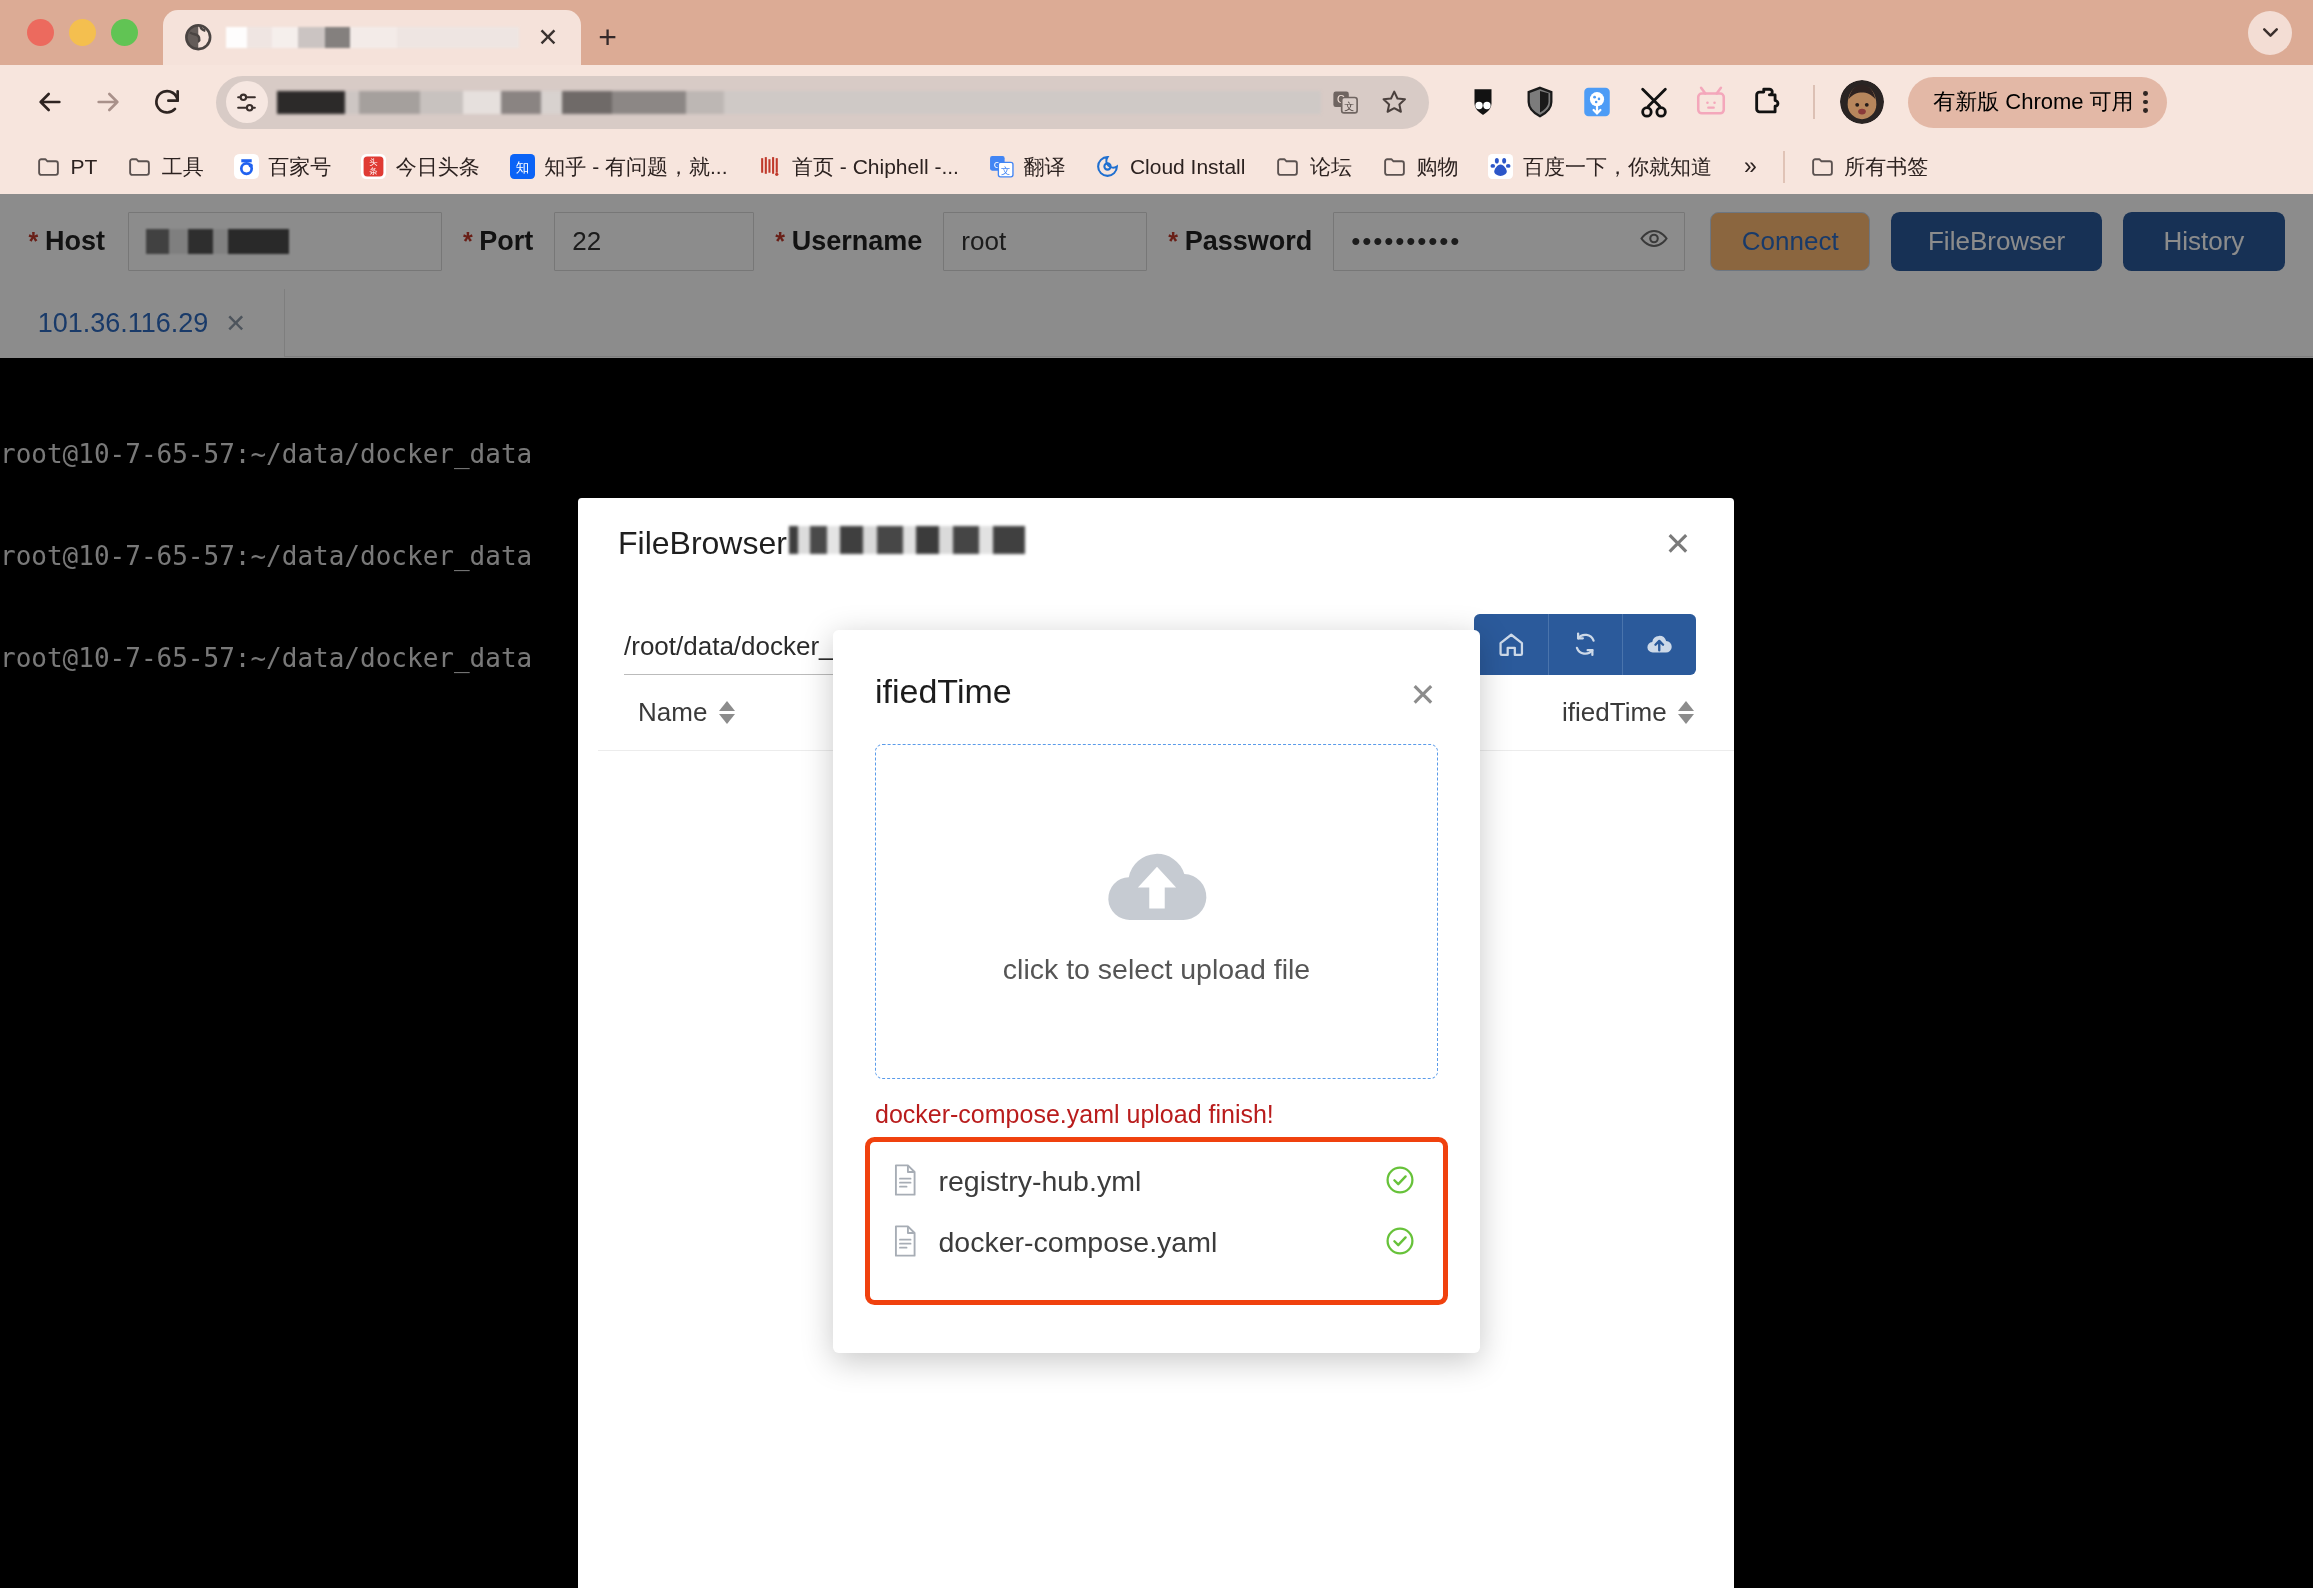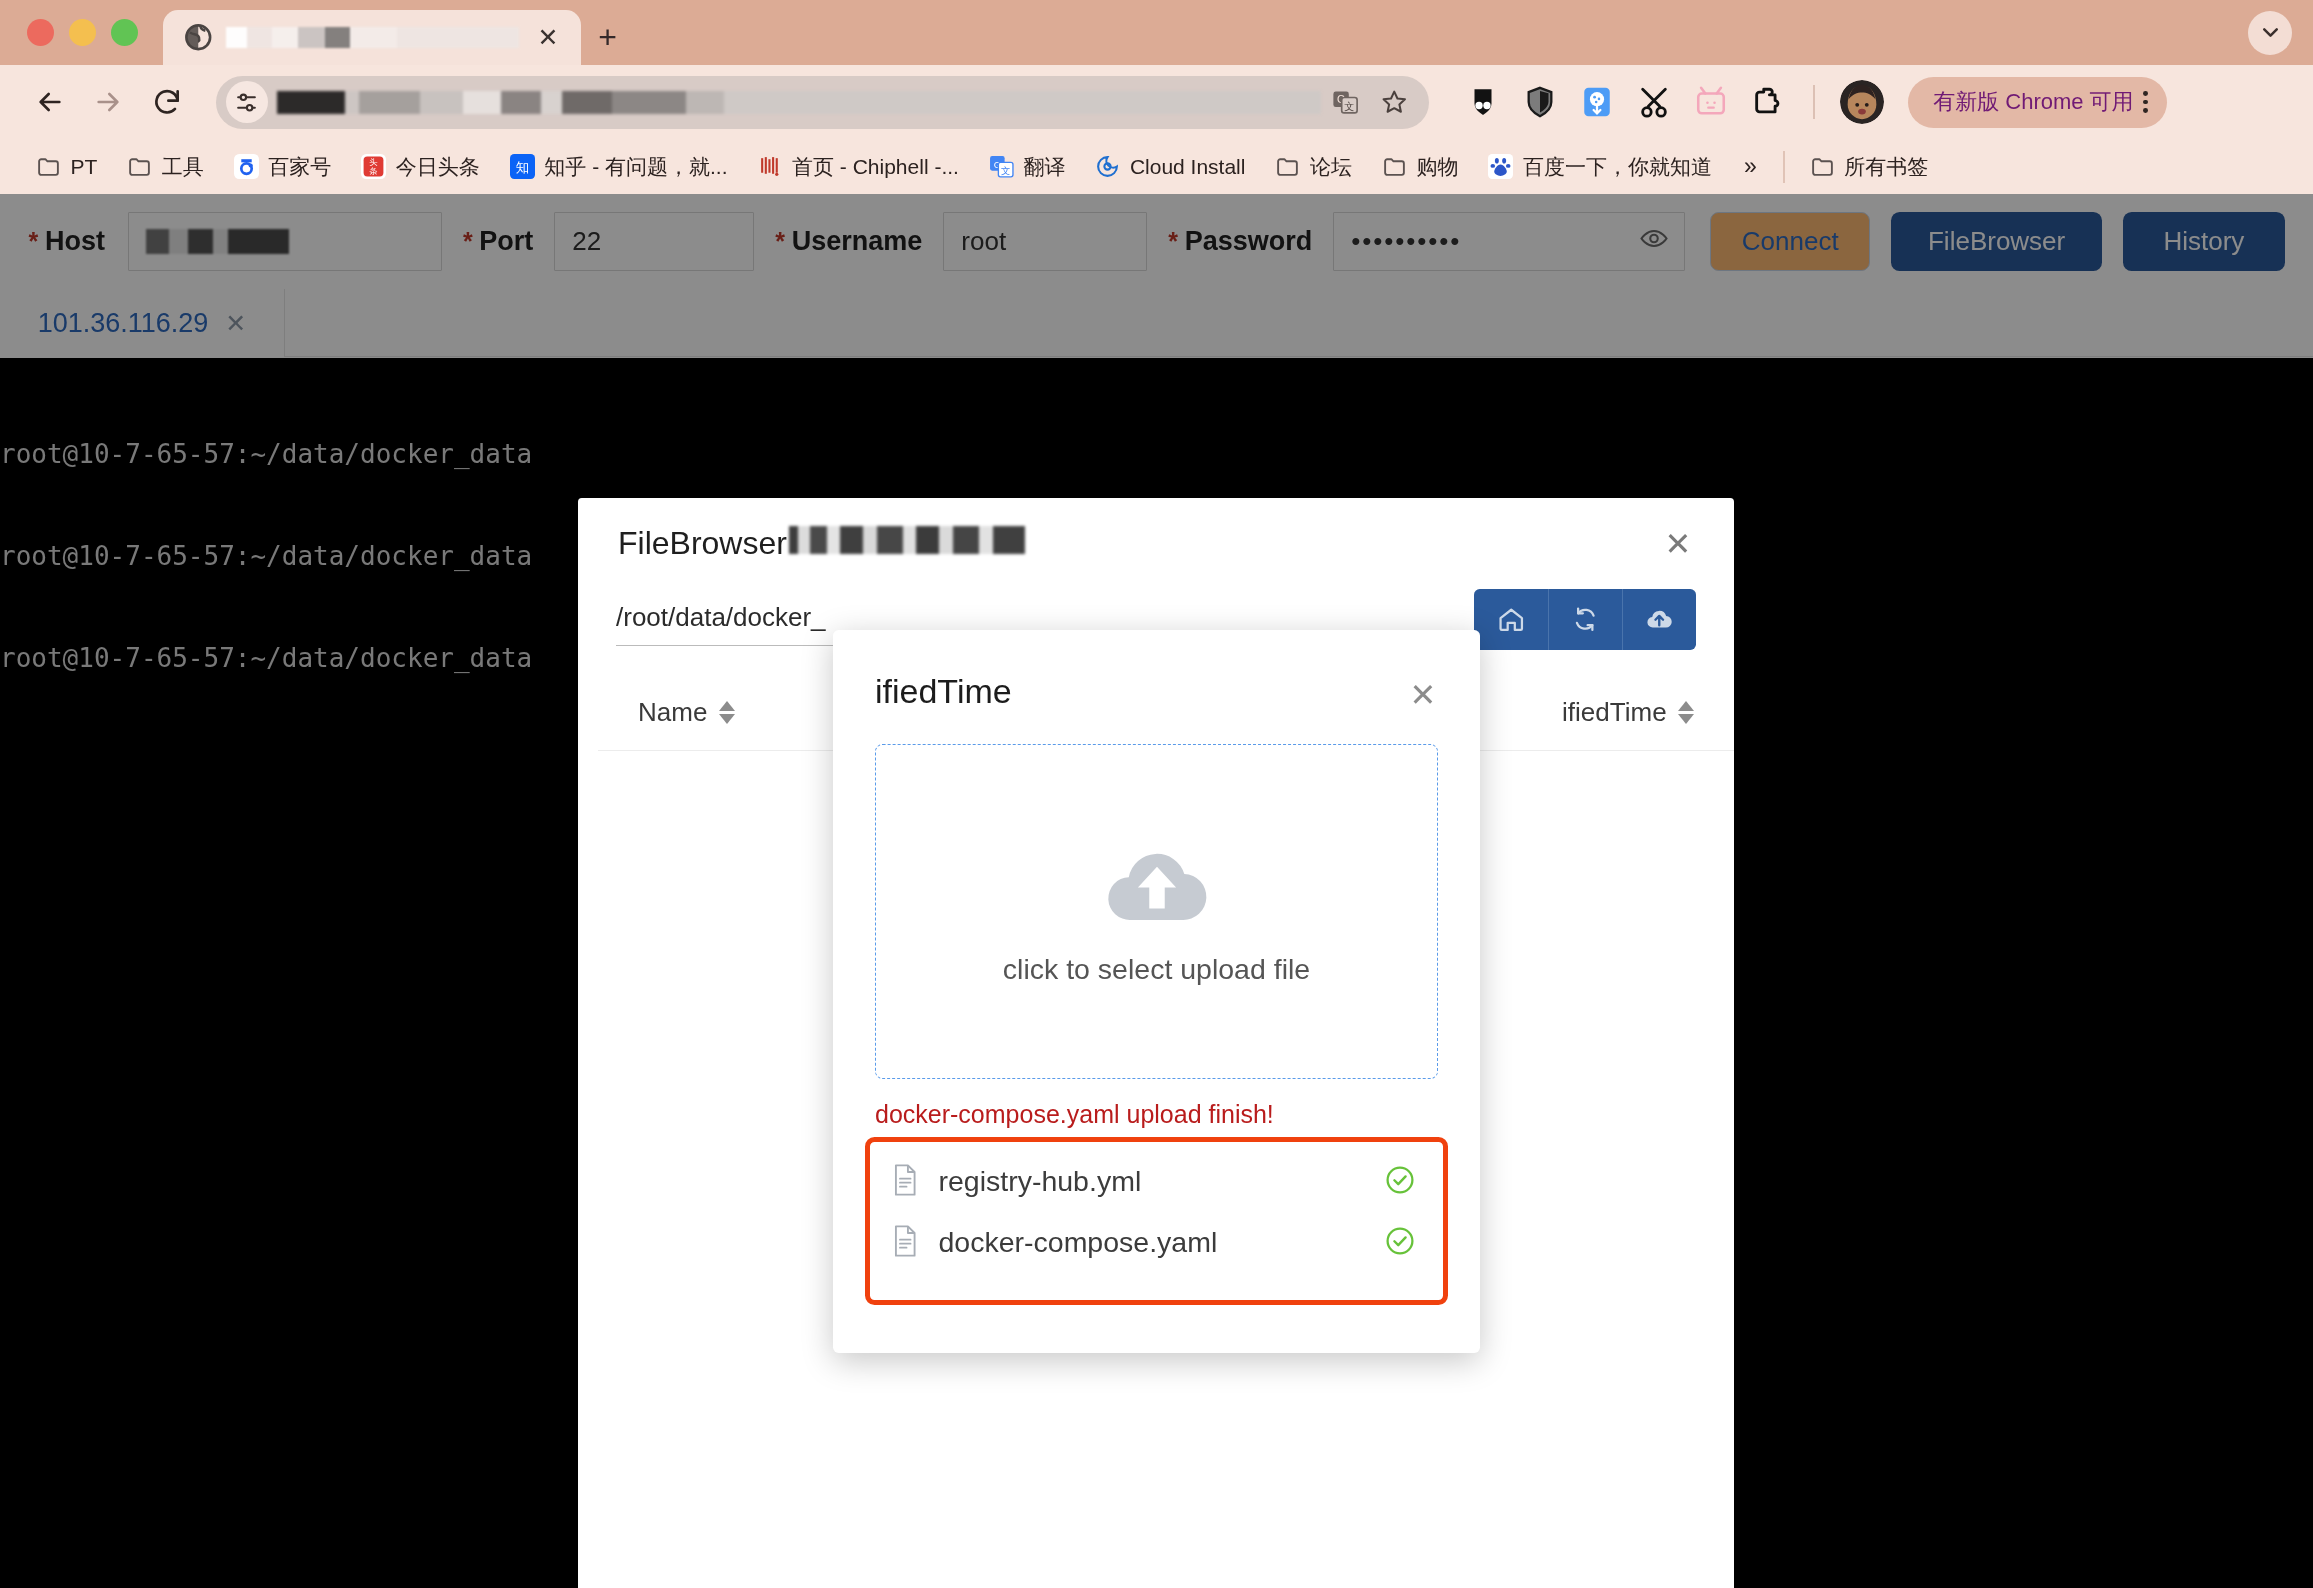--- a/index.html
+++ b/index.html
@@ -74,21 +74,21 @@
   }
   .omni-actions { display: flex; align-items: center; gap: 3.8px; margin-left: -228px; }
   .omni-ic { width: 46px; height: 46px; display: flex; align-items: center; justify-content: center; }
   .ext-icons { display: flex; align-items: center; gap: 15px; margin-left: 27px; }
   .ext-ic { width: 42px; height: 42px; display: flex; align-items: center; justify-content: center; }
   .tb-sep { width: 1.9px; height: 34px; background: #dcc0b4; margin: 0 9.5px; }
   .avatar { width: 44px; height: 44px; border-radius: 50%; overflow: hidden; }
   .update-pill {
     height: 51px; background: #e3b8a6; border-radius: 26px;
     display: flex; align-items: center; padding: 0 19px 0 25px; gap: 9.5px;
-    color: #701a75; font-size: 22px; margin-left: 9.5px;
+    color: #000000; font-size: 22px; margin-left: 9.5px;
   }
   .kebab { display: flex; flex-direction: column; gap: 3.8px; align-items: center; }
   .kebab i { width: 4.8px; height: 4.8px; border-radius: 50%; background: #2f2522; display: block; }
 
   .bookmarks {
     height: 55px; background: #f7e5dd; display: flex; align-items: center;
     padding: 0 21px; gap: 0px; font-size: 21px; color: #2c2220;
   }
   .bm { display: flex; align-items: center; gap: 9.5px; padding: 0 15px; height: 42px; white-space: nowrap; }
   .bm-fav { width: 25px; height: 25px; flex: 0 0 25px; display: flex; align-items: center; justify-content: center; }
@@ -153,21 +153,21 @@
     background: linear-gradient(to right,
       #3d3d3d 0px, #3d3d3d 9.5px, #dcdcdc 9.5px, #dcdcdc 21px,
       #4a4a4a 21px, #4a4a4a 38px, #e4e4e4 38px, #e4e4e4 51px,
       #3f3f3f 51px, #3f3f3f 74px, #d9d9d9 74px, #d9d9d9 88px,
       #474747 88px, #474747 114px, #e0e0e0 114px, #e0e0e0 127px,
       #3b3b3b 127px, #3b3b3b 150px, #dadada 150px, #dadada 164px,
       #454545 164px, #454545 190px, #e2e2e2 190px, #e2e2e2 204px,
       #404040 204px, #404040 236px);
   }
   .fb-close { margin-left: auto; font-size: 32px; color: #7a7a7a; width: 48px; height: 48px; display: flex; align-items: center; justify-content: center; }
-  .fb-toolbar { display: flex; align-items: flex-start; padding: 0 38px; gap: 0; height: 86px; }
+  .fb-toolbar { display: flex; align-items: flex-end; padding: 0 38px; gap: 0; height: 86px; margin-left: 8px; }
   .fb-path {
     flex: 1; height: 57px; border: none; border-bottom: 1.4px solid #bbb;
     display: flex; align-items: center; font-size: 26px; color: #2b2b2b;
   }
   .fb-btngroup { display: flex; margin-left: 17px; border-radius: 5.7px; overflow: hidden; }
   .fb-gbtn { width: 74px; height: 61px; background: #2b5a9b; display: flex; align-items: center; justify-content: center; border-left: 1px solid #4a74ac; }
   .fb-gbtn:first-child { border-left: none; }
   .fb-thead { display: flex; align-items: center; padding: 0 40px; height: 76px; border-bottom: 1px solid #ececec; margin-left: 20px; }
   .fb-th { font-size: 26px; color: #3a3a3a; display: flex; align-items: center; gap: 11.4px; }
   .sorter { display: flex; flex-direction: column; gap: 2.9px; }

